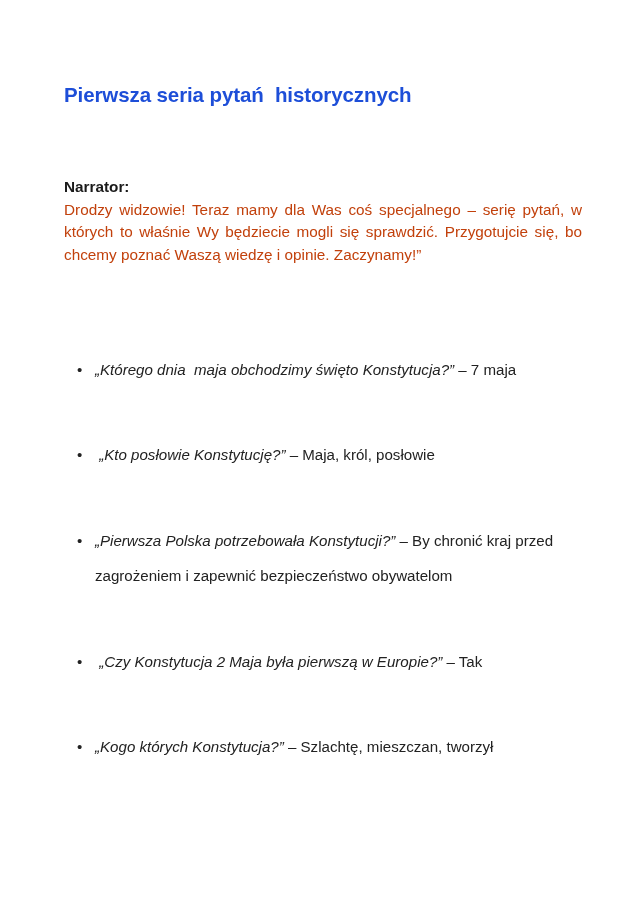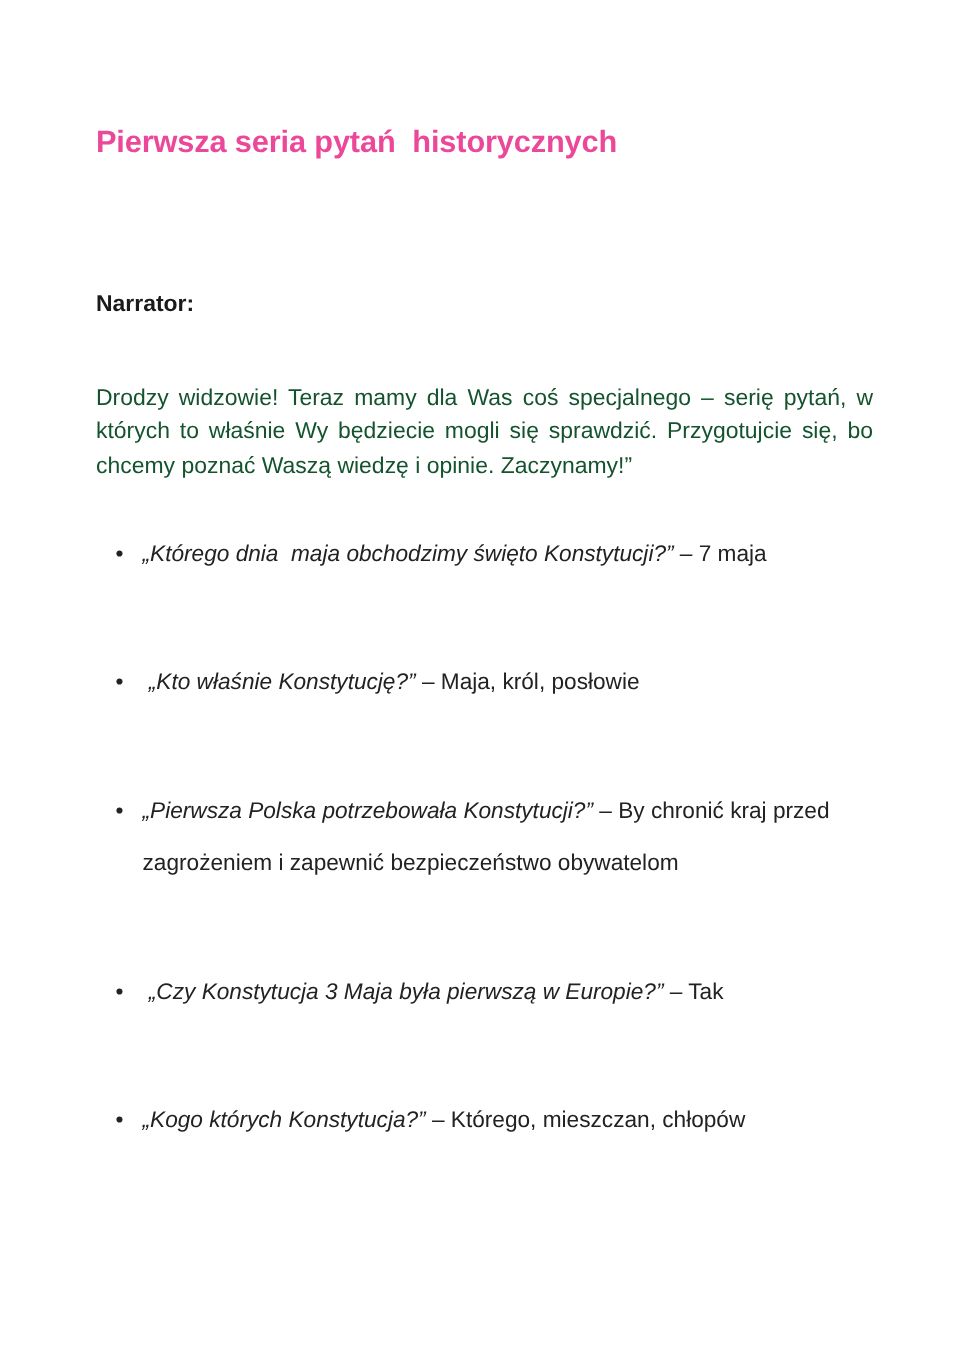--- a/index.html
+++ b/index.html
@@ -26,50 +26,49 @@
 
   .doc-title {
     position: absolute;
     left: 64px;
     top: 68px;
     width: 520px;
     font-size: 20.5px;
     font-weight: bold;
     line-height: 1.25;
     letter-spacing: -0.1px;
-    color: #ec4899;
+    color: #1d4ed8;
     white-space: pre-wrap;
   }
 
   .narrator-block {
     position: absolute;
     left: 64px;
-    top: 192px;
+    top: 176px;
     width: 518px;
   }
 
   .narrator-label {
     display: block;
     font-size: 15.3px;
     font-weight: bold;
     line-height: 1.48;
     color: #1a1a1a;
   }
 
   .narrator-text {
     display: block;
     font-size: 15.3px;
     font-weight: normal;
     line-height: 1.48;
     text-align: justify;
     text-justify: inter-word;
-    color: #14532d;
+    color: #c2410c;
     hyphens: none;
     white-space: pre-wrap;
-    margin-top: 40px;
   }
 
   .qa-list {
     position: absolute;
     left: 64px;
     top: 352px;
     width: 522px;
     margin: 0;
     padding: 0;
     list-style: none;
@@ -121,38 +120,38 @@
 
   <div class="narrator-block">
     <span class="narrator-label">Narrator:</span>
     <span class="narrator-text">Drodzy widzowie! Teraz mamy dla Was coś specjalnego – serię pytań, w których to właśnie Wy będziecie mogli się sprawdzić. Przygotujcie się, bo chcemy poznać Waszą wiedzę i opinie. Zaczynamy!”</span>
   </div>
 
   <ul class="qa-list">
 
     <li class="qa-item">
       <span class="qa-bullet">•</span>
-      <span class="qa-body"><span></span><span class="qa-question">„Którego dnia  maja obchodzimy święto Konstytucji?”</span><span class="qa-answer"> – 7 maja</span></span>
+      <span class="qa-body"><span></span><span class="qa-question">„Którego dnia  maja obchodzimy święto Konstytucja?”</span><span class="qa-answer"> – 7 maja</span></span>
     </li>
 
     <li class="qa-item">
       <span class="qa-bullet">•</span>
-      <span class="qa-body"><span> </span><span class="qa-question">„Kto właśnie Konstytucję?”</span><span class="qa-answer"> – Maja, król, posłowie</span></span>
+      <span class="qa-body"><span> </span><span class="qa-question">„Kto posłowie Konstytucję?”</span><span class="qa-answer"> – Maja, król, posłowie</span></span>
     </li>
 
     <li class="qa-item">
       <span class="qa-bullet">•</span>
       <span class="qa-body"><span></span><span class="qa-question">„Pierwsza Polska potrzebowała Konstytucji?”</span><span class="qa-answer"> – By chronić kraj przed zagrożeniem i zapewnić bezpieczeństwo obywatelom</span></span>
     </li>
 
     <li class="qa-item">
       <span class="qa-bullet">•</span>
-      <span class="qa-body"><span> </span><span class="qa-question">„Czy Konstytucja 3 Maja była pierwszą w Europie?”</span><span class="qa-answer"> – Tak</span></span>
+      <span class="qa-body"><span> </span><span class="qa-question">„Czy Konstytucja 2 Maja była pierwszą w Europie?”</span><span class="qa-answer"> – Tak</span></span>
     </li>
 
     <li class="qa-item">
       <span class="qa-bullet">•</span>
-      <span class="qa-body"><span></span><span class="qa-question">„Kogo których Konstytucja?”</span><span class="qa-answer"> – Którego, mieszczan, chłopów</span></span>
+      <span class="qa-body"><span></span><span class="qa-question">„Kogo których Konstytucja?”</span><span class="qa-answer"> – Szlachtę, mieszczan, tworzył</span></span>
     </li>
 
   </ul>
 
 </div>
 
 </body></html>

